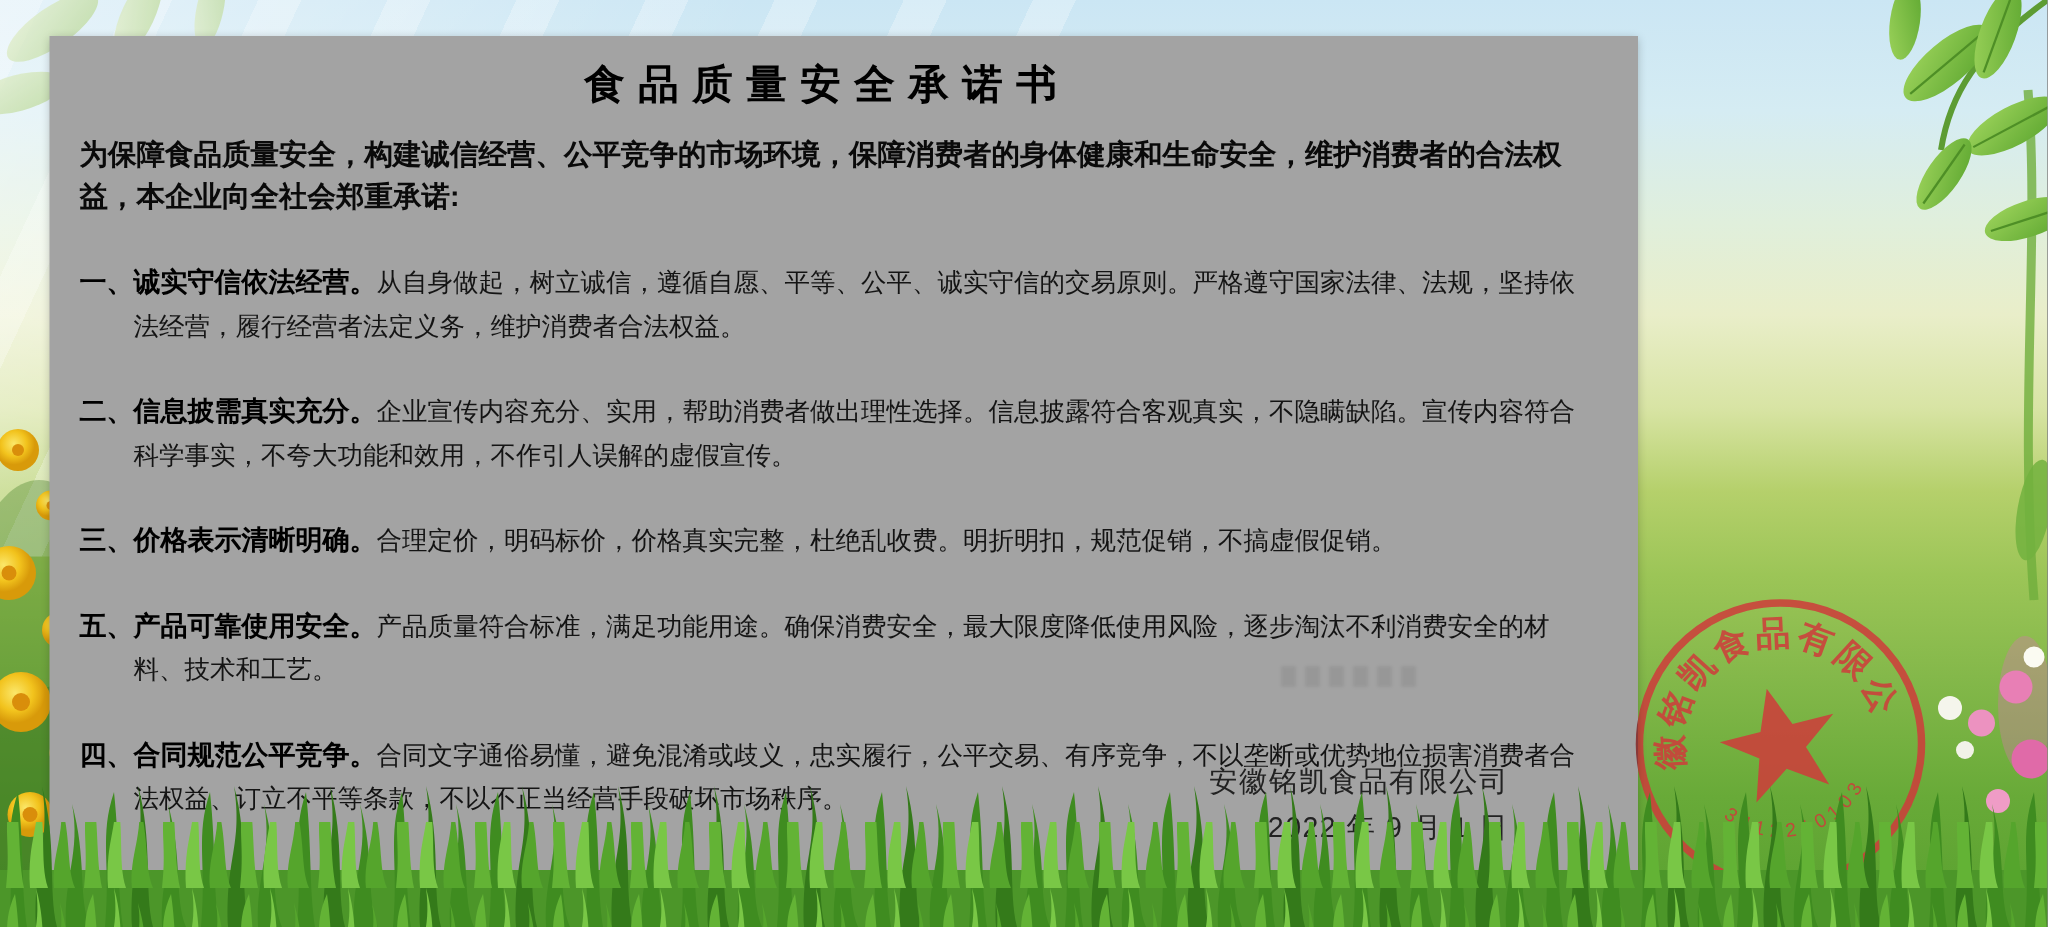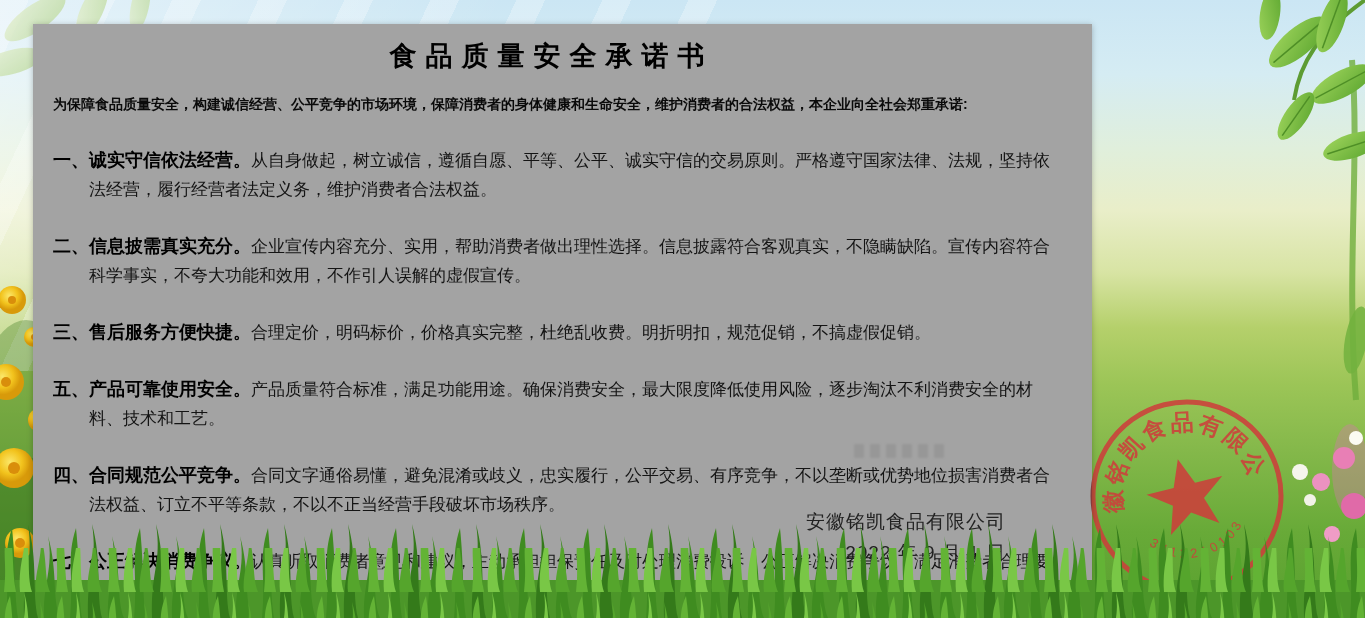--- a/index.html
+++ b/index.html
@@ -13,21 +13,21 @@
       background:
         repeating-linear-gradient(115deg,rgba(255,255,255,.28) 0 26px,rgba(255,255,255,0) 26px 78px),
         linear-gradient(115deg,rgba(255,255,255,.5),rgba(255,255,255,0) 55%);}
   .decor{position:absolute;inset:0;z-index:2;pointer-events:none;}
   
   .panel{position:absolute;left:33px;top:24px;width:1059px;height:557px;z-index:3;
       background:#a3a3a3;box-shadow:0 1px 6px rgba(0,0,0,.25);
       box-sizing:border-box;padding:8px 42px 0 20px;color:#111;}
   .title{margin:6px 0 16px 0;text-align:center;font-size:27px;font-weight:700;
       letter-spacing:9px;color:#000;}
-  .intro{margin:0 0 23px 0;font-size:14px;font-weight:700;line-height:28px;color:#0a0a0a;}
+  .intro{margin:0 0 23px 0;font-size:19px;font-weight:700;line-height:28px;color:#0a0a0a;}
   .items{font-size:17px;line-height:29px;}
   .item{padding-left:36px;text-indent:-36px;margin-bottom:3px;margin-top:28px;}
   .item .num,.item .lead{font-weight:700;font-size:18px;color:#000;}
   .item .body{font-weight:400;color:#141414;}
   .signature{position:absolute;right:86px;top:482px;text-align:right;
       font-size:19px;line-height:31px;color:#222;letter-spacing:1px;z-index:4;}
   .artifact{position:absolute;right:148px;top:420px;width:90px;height:14px;z-index:4;
       background:repeating-linear-gradient(90deg,#8a8a8a 0 10px,transparent 10px 16px);
       opacity:.45;filter:blur(1px);}
   .seal{position:absolute;left:1054px;top:372px;width:200px;height:200px;z-index:5;
@@ -163,21 +163,21 @@
 
   <div class="panel">
 
     <h1 class="title">食品质量安全承诺书</h1>
 
     <p class="intro">为保障食品质量安全，构建诚信经营、公平竞争的市场环境，保障消费者的身体健康和生命安全，维护消费者的合法权益，本企业向全社会郑重承诺:</p>
 
     <div class="items">
       <div class="item"><span class="num">一、</span><span class="lead">诚实守信依法经营。</span><span class="body">从自身做起，树立诚信，遵循自愿、平等、公平、诚实守信的交易原则。严格遵守国家法律、法规，坚持依法经营，履行经营者法定义务，维护消费者合法权益。</span></div>
       <div class="item"><span class="num">二、</span><span class="lead">信息披需真实充分。</span><span class="body">企业宣传内容充分、实用，帮助消费者做出理性选择。信息披露符合客观真实，不隐瞒缺陷。宣传内容符合科学事实，不夸大功能和效用，不作引人误解的虚假宣传。</span></div>
-      <div class="item"><span class="num">三、</span><span class="lead">售后服务方便快捷。</span><span class="body">合理定价，明码标价，价格真实完整，杜绝乱收费。明折明扣，规范促销，不搞虚假促销。</span></div>
+      <div class="item"><span class="num">三、</span><span class="lead">价格表示清晰明确。</span><span class="body">合理定价，明码标价，价格真实完整，杜绝乱收费。明折明扣，规范促销，不搞虚假促销。</span></div>
       <div class="item"><span class="num">五、</span><span class="lead">产品可靠使用安全。</span><span class="body">产品质量符合标准，满足功能用途。确保消费安全，最大限度降低使用风险，逐步淘汰不利消费安全的材料、技术和工艺。</span></div>
       <div class="item"><span class="num">四、</span><span class="lead">合同规范公平竞争。</span><span class="body">合同文字通俗易懂，避免混淆或歧义，忠实履行，公平交易、有序竞争，不以垄断或优势地位损害消费者合法权益、订立不平等条款，不以不正当经营手段破坏市场秩序。</span></div>
       <div class="item"><span class="num">七、</span><span class="lead">公正解决消费争议。</span><span class="body">认真听取消费者意见和建议，主动承担担保责任及时处理消费投诉，公正解决消费争议，满足消费者合理要求，营造和谐社会环境。</span></div>
       <div class="item"><span class="num">九、</span><span class="lead">开展教育引导消费。</span><span class="body">主动开展消费教育活动，帮助消费者提高消费技能倡导理性科学消费，促进形成成熟消费市场。</span></div>
       <div class="item"><span class="num">十、</span><span class="lead">环保节能永续发展。</span><span class="body">提供符合资源节约和环境保护原则的商品或服务不以奢华功能或过度包装谋求企业利益，不以破坏环境和牺牲子孙后代的福利为代价发展经济。</span></div>
     </div>
 
     <div class="artifact"></div>
 
     <div class="signature">

